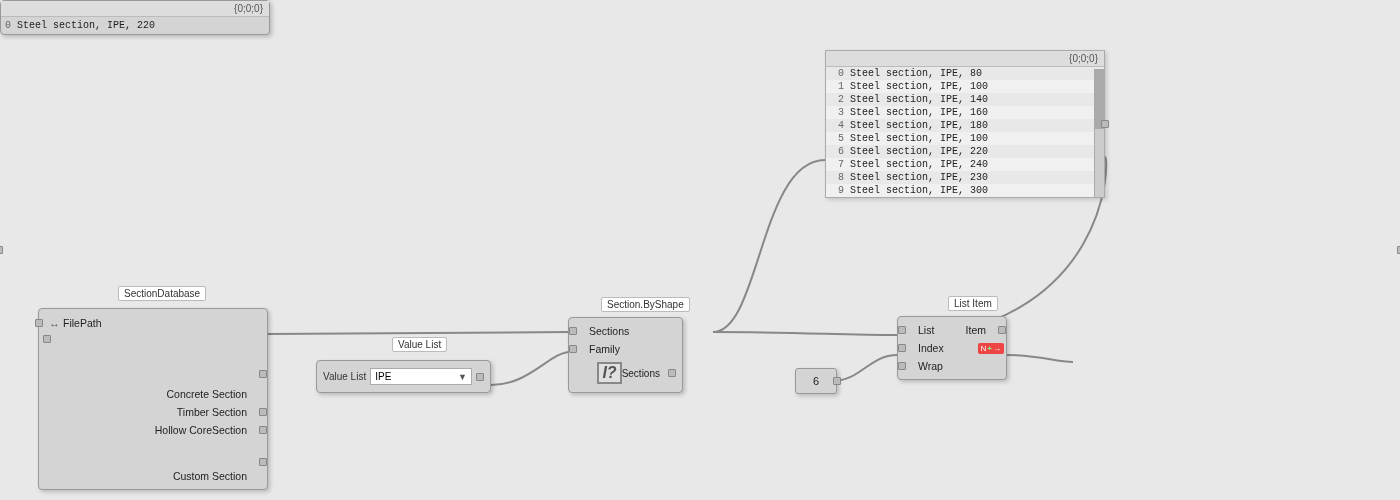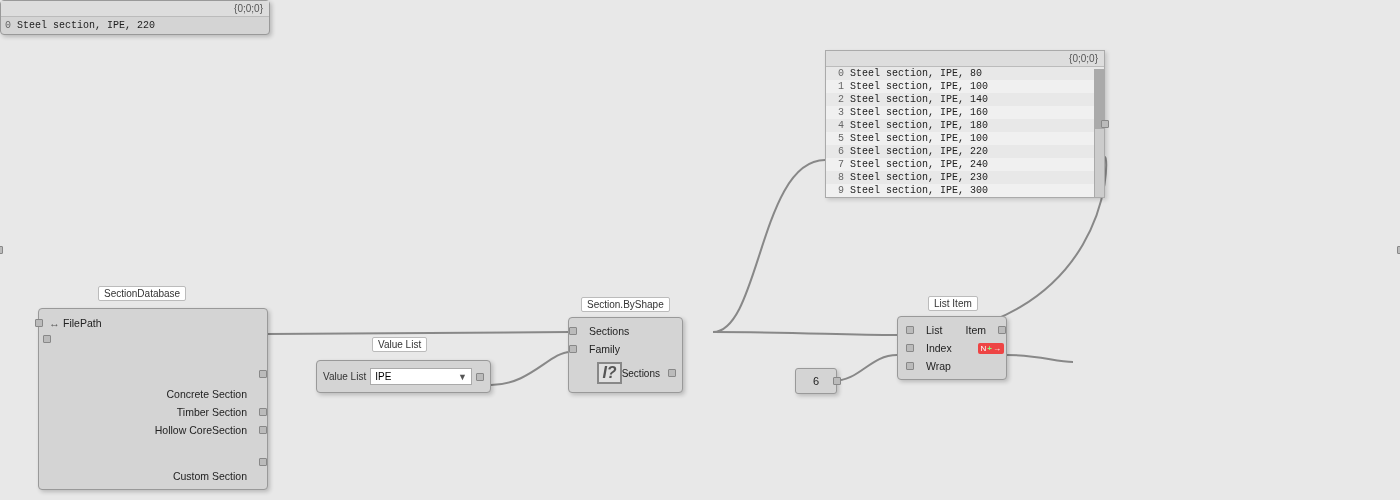--- a/index.html
+++ b/index.html
@@ -49,20 +49,21 @@
 
     
     .node-title-label {
       position: absolute;
       background: white;
       border: 1px solid #bbb;
       padding: 1px 5px;
       font-size: 10px;
       color: #333;
       border-radius: 2px;
+      margin-left: 20px;
     }
 
     
     #node-sectiondb {
       left: 38px;
       top: 308px;
       width: 230px;
     }
 
     
@@ -170,21 +171,20 @@
       justify-content: center;
       font-size: 11px;
       color: #222;
     }
 
     
     #node-listitem {
       left: 897px;
       top: 316px;
       width: 110px;
-      padding-left: 8px;
     }
 
     
     #node-output {
       left: 1073px;
       top: 338px;
       width: 270px;
       background: #d4d4d4;
       border: 1px solid #999;
       border-radius: 4px;

